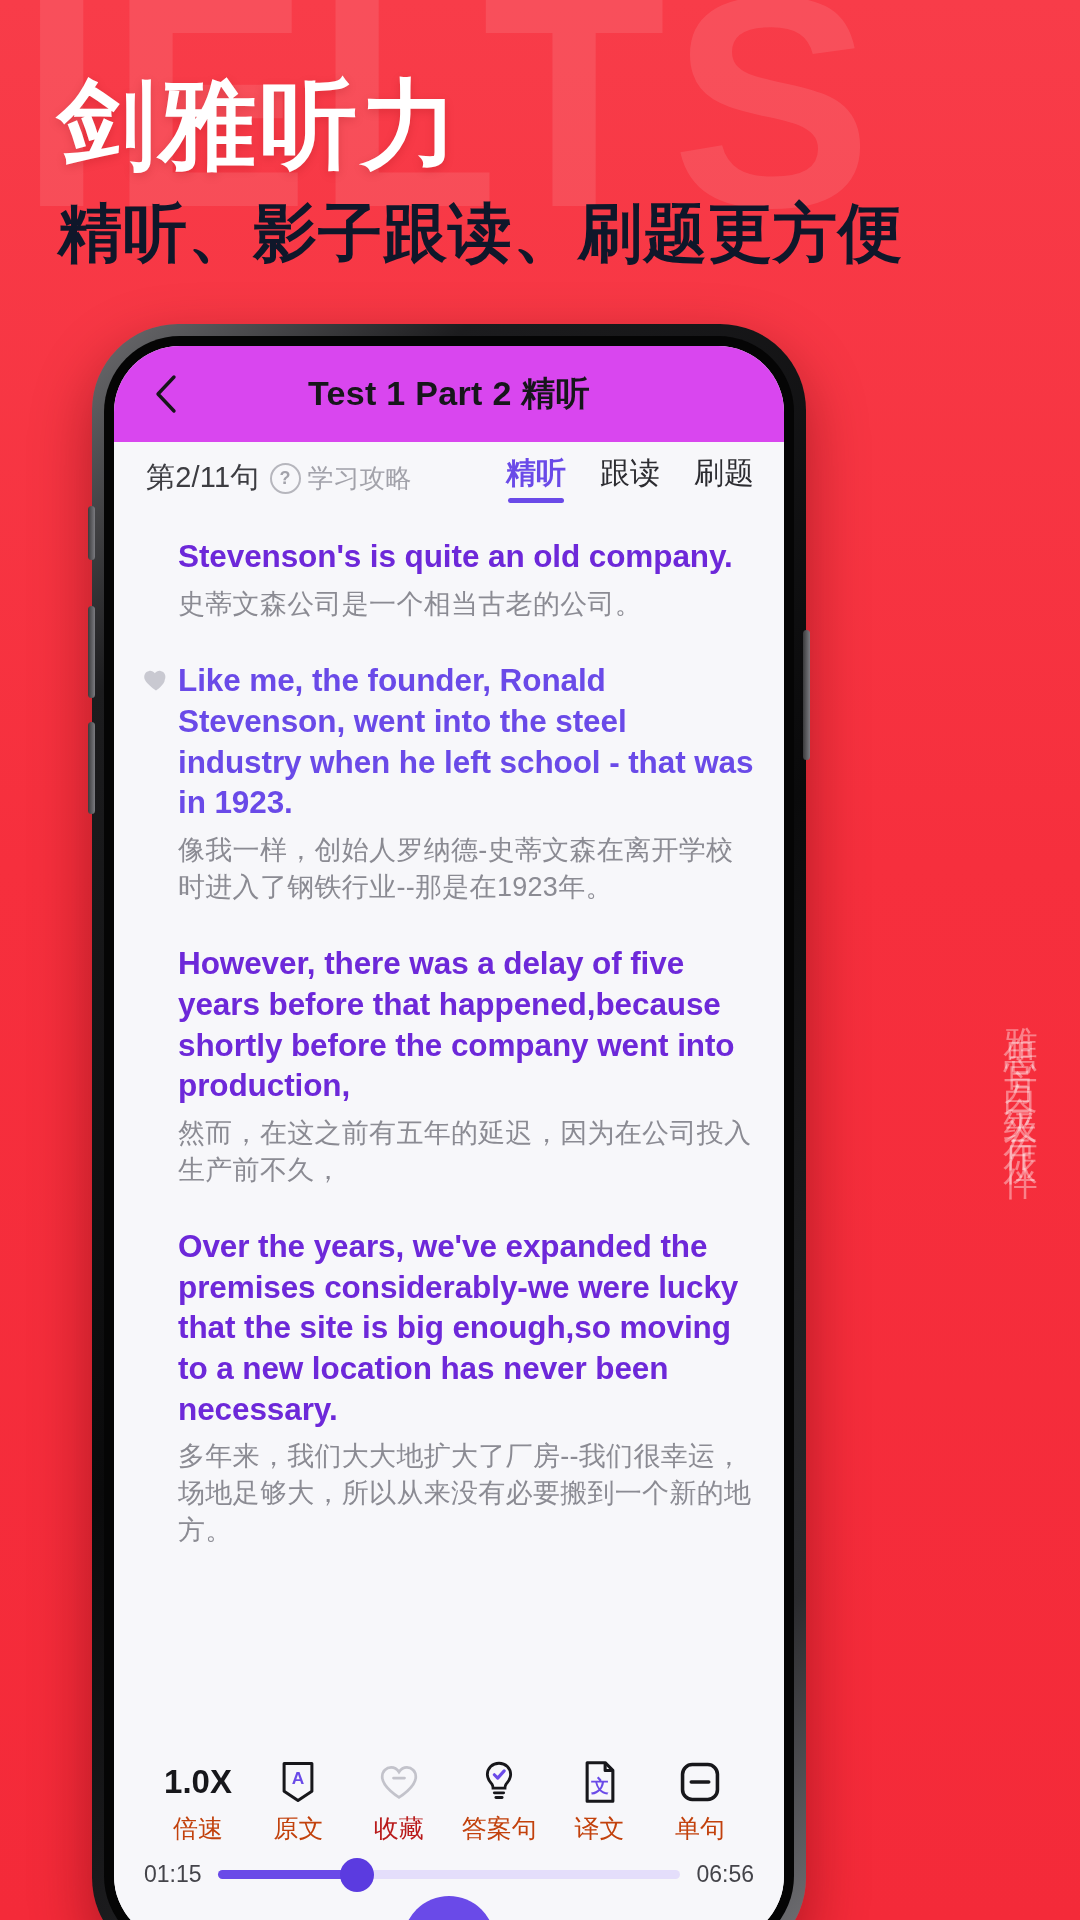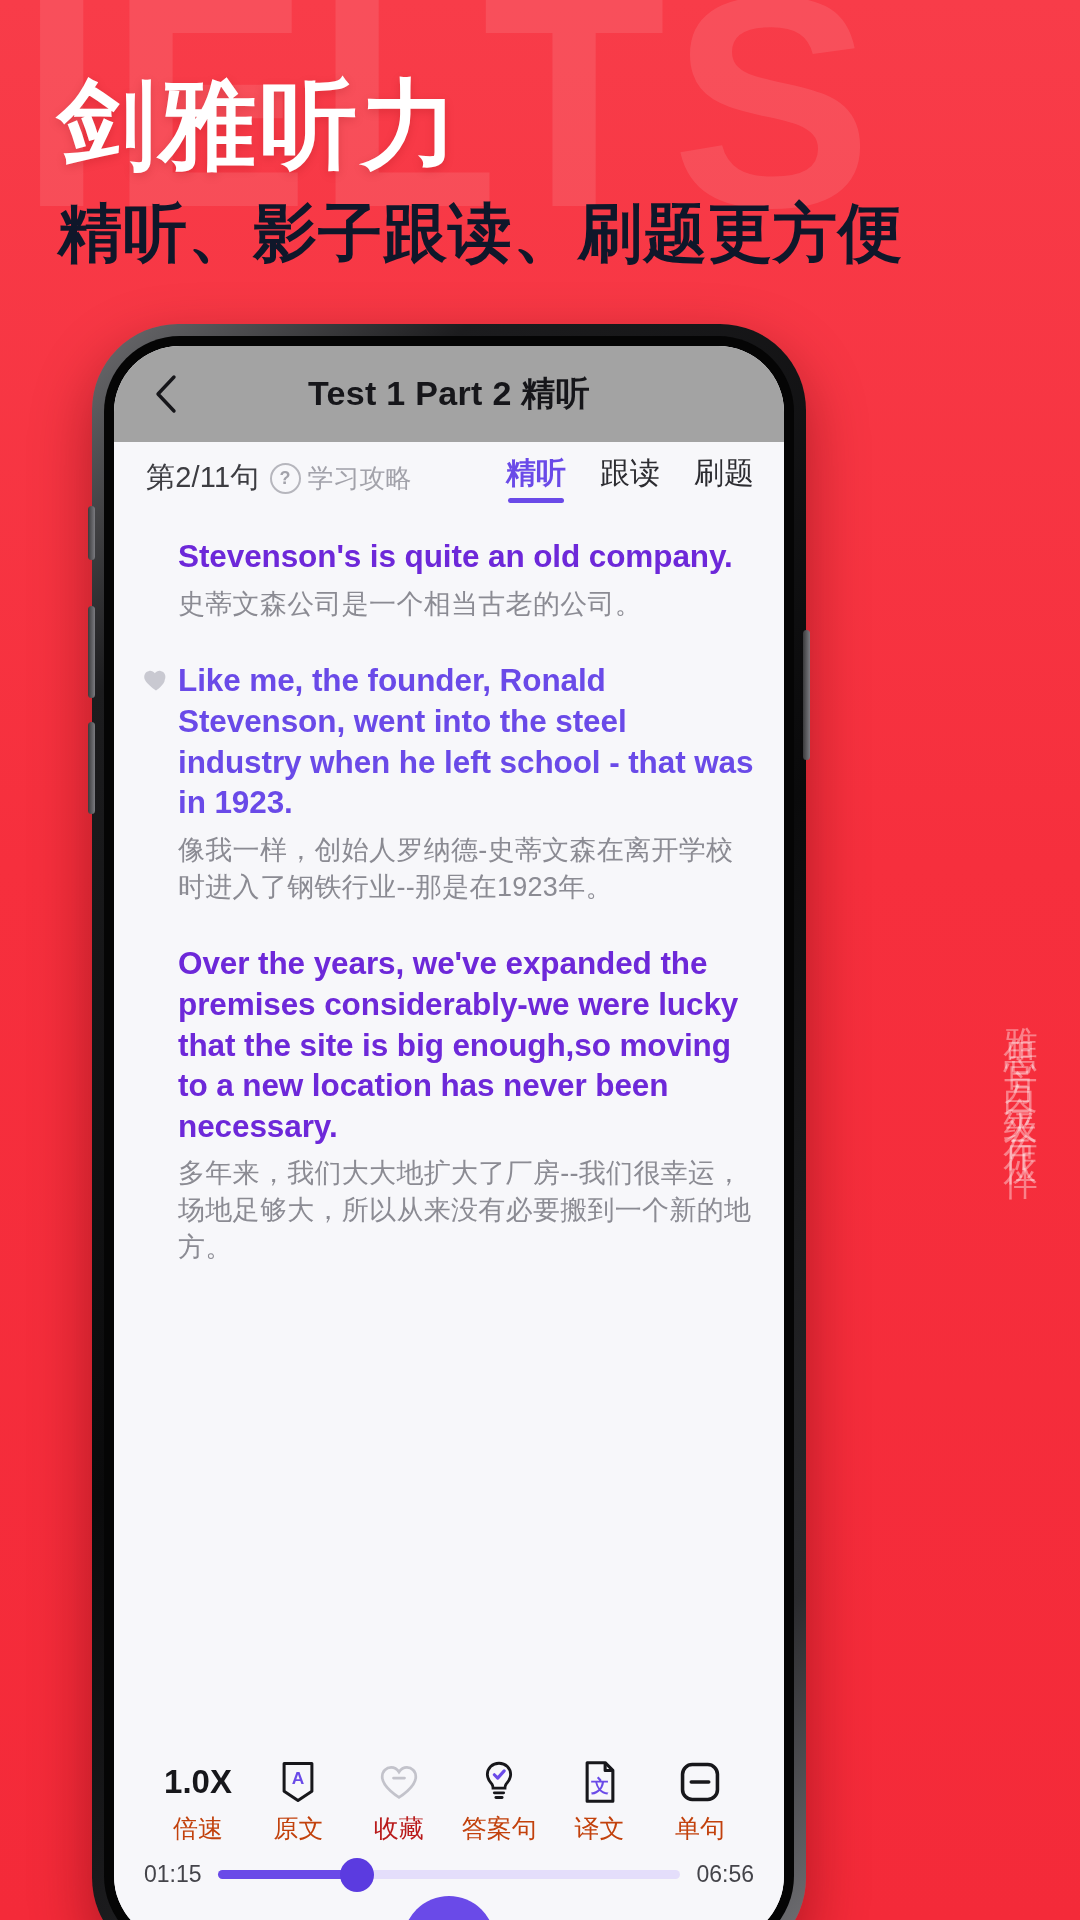--- a/index.html
+++ b/index.html
@@ -58,21 +58,21 @@
   }
   
   .btn-side{position:absolute;background:linear-gradient(90deg,#3a3a3c,#7b7b80);border-radius:4px;}
   .btn-l1{left:-4px;top:182px;width:7px;height:54px;}
   .btn-l2{left:-4px;top:282px;width:7px;height:92px;}
   .btn-l3{left:-4px;top:398px;width:7px;height:92px;}
   .btn-r1{right:-4px;top:306px;width:7px;height:130px;}
   
   .app-header{
     height:96px;flex:0 0 96px;display:flex;align-items:center;
-    padding:12px 30px;box-sizing:border-box;position:relative;background:#a3a3a3;
+    padding:12px 30px;box-sizing:border-box;position:relative;background:#d946ef;
   }
   .back-chevron{
     width:44px;height:44px;display:flex;align-items:center;justify-content:center;
     color:#16161a;flex:0 0 44px;
   }
   .app-title{
     position:absolute;left:0;right:0;text-align:center;
     font-size:34px;font-weight:bold;color:#16161a;letter-spacing:.3px;
     pointer-events:none;
   }
@@ -214,20 +214,24 @@
         <div class="para active">
           <span class="heart">
             <svg width="28" height="28" viewBox="0 0 24 24">
                 <path d="M12 21s-7.5-4.9-9.5-9.2C1 8.4 2.6 4.8 6.1 4.2c2-.3 3.8.6 4.9 2.1 1.1-1.5 2.9-2.4 4.9-2.1 3.5.6 5.1 4.2 3.6 7.6C19.5 16.1 12 21 12 21z" fill="#c9c9d1"></path>
               </svg>
           </span>
           <div class="en">Like me, the founder, Ronald Stevenson, went into the steel industry when he left school - that was in 1923.</div>
           <div class="zh">像我一样，创始人罗纳德-史蒂文森在离开学校时进入了钢铁行业--那是在1923年。</div>
         </div>
 
+        <div class="para plain">
+          <div class="en">However, there was a delay of five years before that happened,because shortly before the company went into production,</div>
+          <div class="zh">然而，在这之前有五年的延迟，因为在公司投入生产前不久，</div>
+        </div>
 
         <div class="para plain">
           <div class="en">Over the years, we've expanded the premises considerably-we were lucky that the site is big enough,so moving to a new location has never been necessary.</div>
           <div class="zh">多年来，我们大大地扩大了厂房--我们很幸运，场地足够大，所以从来没有必要搬到一个新的地方。</div>
         </div>
 
       </div>
 
       <div class="toolbar-wrap">
         <div class="toolbar">

